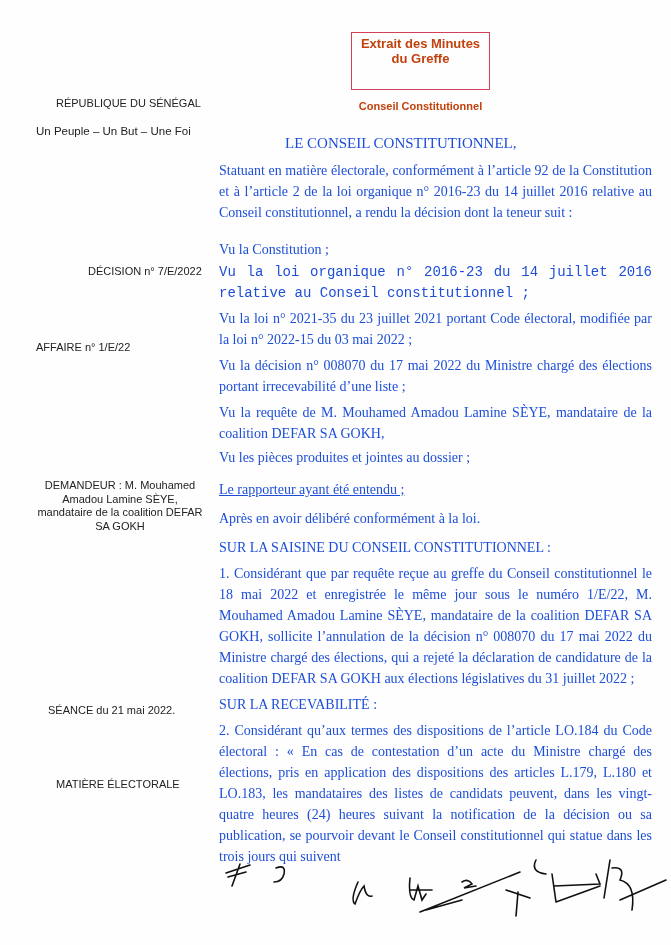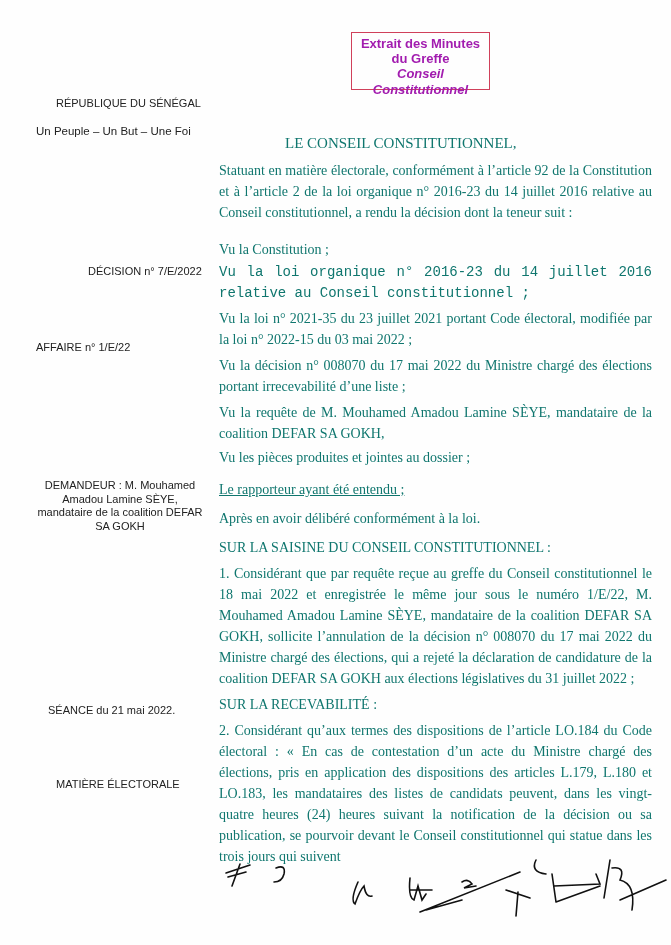--- a/index.html
+++ b/index.html
@@ -1,23 +1,23 @@
 <!DOCTYPE html>
 <html><head>
 <meta charset="utf-8">
 <style>
   html, body { margin:0; padding:0; }
   body { width:671px; height:945px; background:#fefefe; position:relative; overflow:hidden; }
-  .serif { font-family:"Liberation Serif", "DejaVu Serif", serif; color:#0f766e; }
+  .serif { font-family:"Liberation Serif", "DejaVu Serif", serif; color:#1d4ed8; }
   .sans { font-family:"Liberation Sans", "DejaVu Sans", sans-serif; color:#222;text-align:center; }
 
-  .stamp { position:absolute; left:351px; top:32px; width:137px; height:56px; border:1.5px solid #d0405a; color:#a21caf; text-align:center; font-family:"Liberation Sans", sans-serif; font-weight:bold; }
+  .stamp { position:absolute; left:351px; top:32px; width:137px; height:56px; border:1.5px solid #d0405a; color:#c2410c; text-align:center; font-family:"Liberation Sans", sans-serif; font-weight:bold; }
   .stamp .l1 { font-size:13px; margin-top:3px; line-height:15px; }
   .stamp .l2 { font-size:13px; line-height:15px; }
-  .stamp .l3 { font-size:13px; font-style:italic; line-height:16px; }
+  .stamp .l3 { font-size:11px; line-height:16px;margin-top:32px; }
 
   .left { position:absolute; font-size:11px; }
   .rep { left:56px; top:97px; }
   .motto { left:36px; top:125px; font-size:11.5px; }
   .p { position:absolute; left:219px; width:433px; font-size:14px; line-height:21px; text-align:justify; }
   .title { position:absolute; left:285px; top:135px; font-size:15px; }
 
   .sig { position:absolute; left:200px; top:850px; }
 </style>
 </head>

